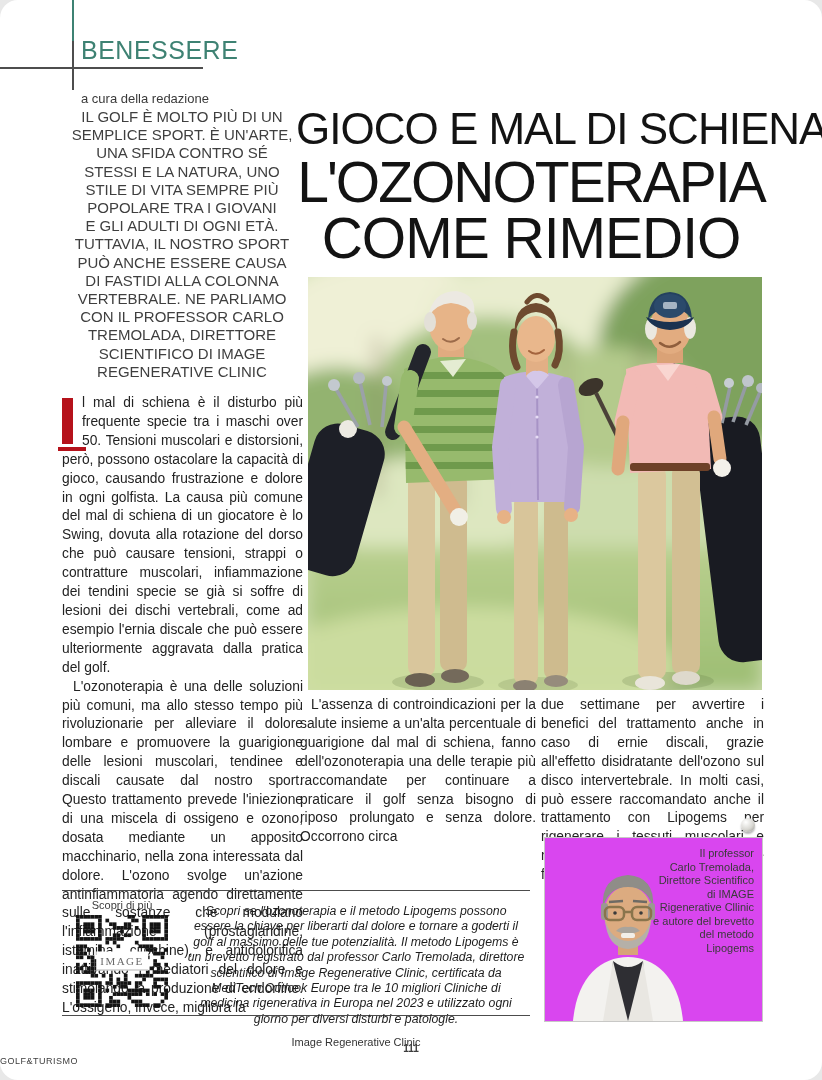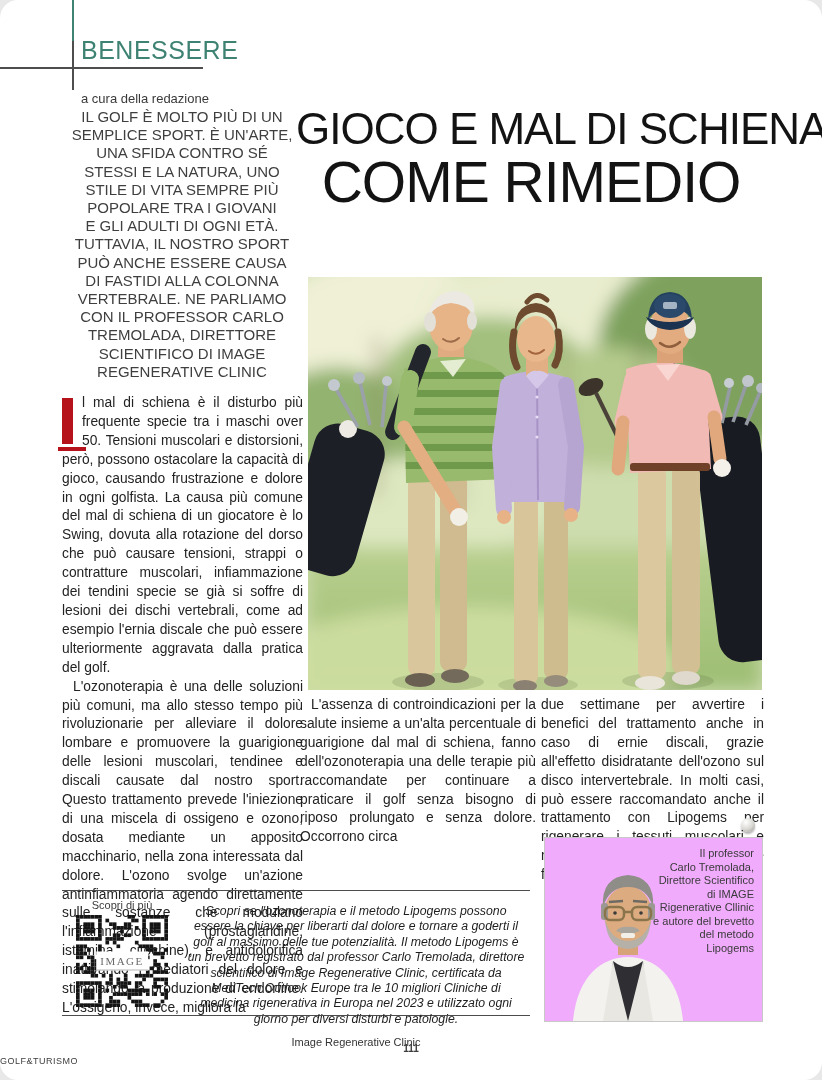--- a/index.html
+++ b/index.html
@@ -36,21 +36,21 @@
   .dropcap{position:relative;float:left;width:11px;height:46px;background:#B5121B;
            margin:4px 9px 2px 0;}
   .dropcap::after{content:'';position:absolute;left:-4px;bottom:-7px;width:28px;height:4px;background:#B5121B;}
 
   
   .golfball{position:absolute;left:741px;top:818px;width:14px;height:14px;border-radius:50%;
             background:radial-gradient(circle at 35% 30%,#ffffff,#d8d7d2 55%,#8f8e88);
             box-shadow:0 2px 2px rgba(0,0,0,.3);}
 
   
-  .prof-box{position:absolute;left:544px;top:837px;width:219px;height:185px;background:#f0abfc;
+  .prof-box{position:absolute;left:544px;top:837px;width:219px;height:185px;background:#d946ef;
             border:1px solid #c8c8c6;box-sizing:border-box;}
   .prof-box svg{position:absolute;left:8px;bottom:0;}
   .prof-caption{position:absolute;right:8px;top:9px;text-align:right;font-size:11px;line-height:13.5px;
                 color:#3a3a3a;white-space:pre-line;}
 
   
   .info-block{position:absolute;left:62px;top:882px;width:468px;height:126px;box-sizing:border-box;
               border-top:1.5px solid #4c4c4c;border-bottom:1.5px solid #4c4c4c;display:flex;margin-top:8px;}
   .qr-col{width:120px;flex:0 0 120px;text-align:center;}
   .qr-label{margin-top:8px;font-size:11px;color:#3c3c3c;}
@@ -91,20 +91,21 @@
 PUÒ ANCHE ESSERE CAUSA
 DI FASTIDI ALLA COLONNA
 VERTEBRALE. NE PARLIAMO
 CON IL PROFESSOR CARLO
 TREMOLADA, DIRETTORE
 SCIENTIFICO DI IMAGE
 REGENERATIVE CLINIC</div>
 
   <div class="title">
     <div class="t1">GIOCO E MAL DI SCHIENA:</div>
+    <div class="t2">L'OZONOTERAPIA</div>
     <div class="t3">COME RIMEDIO</div>
   </div>
 
   <div class="photo">
     <svg width="454" height="413" viewBox="0 0 454 413">
       <defs>
         <filter id="bgblur" x="-20%" y="-20%" width="140%" height="140%">
             <feGaussianBlur stdDeviation="9"></feGaussianBlur>
           </filter>
         <linearGradient id="grass" x1="0" y1="0" x2="0" y2="1">

